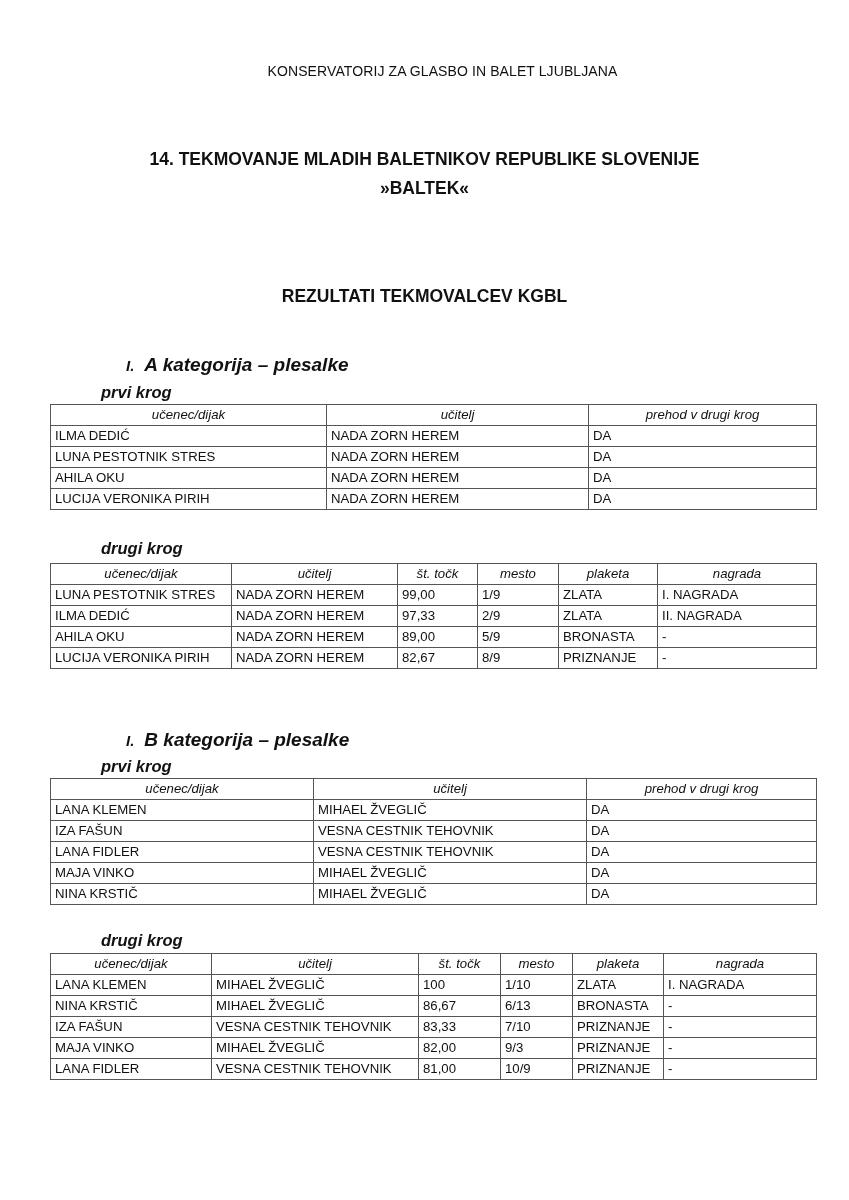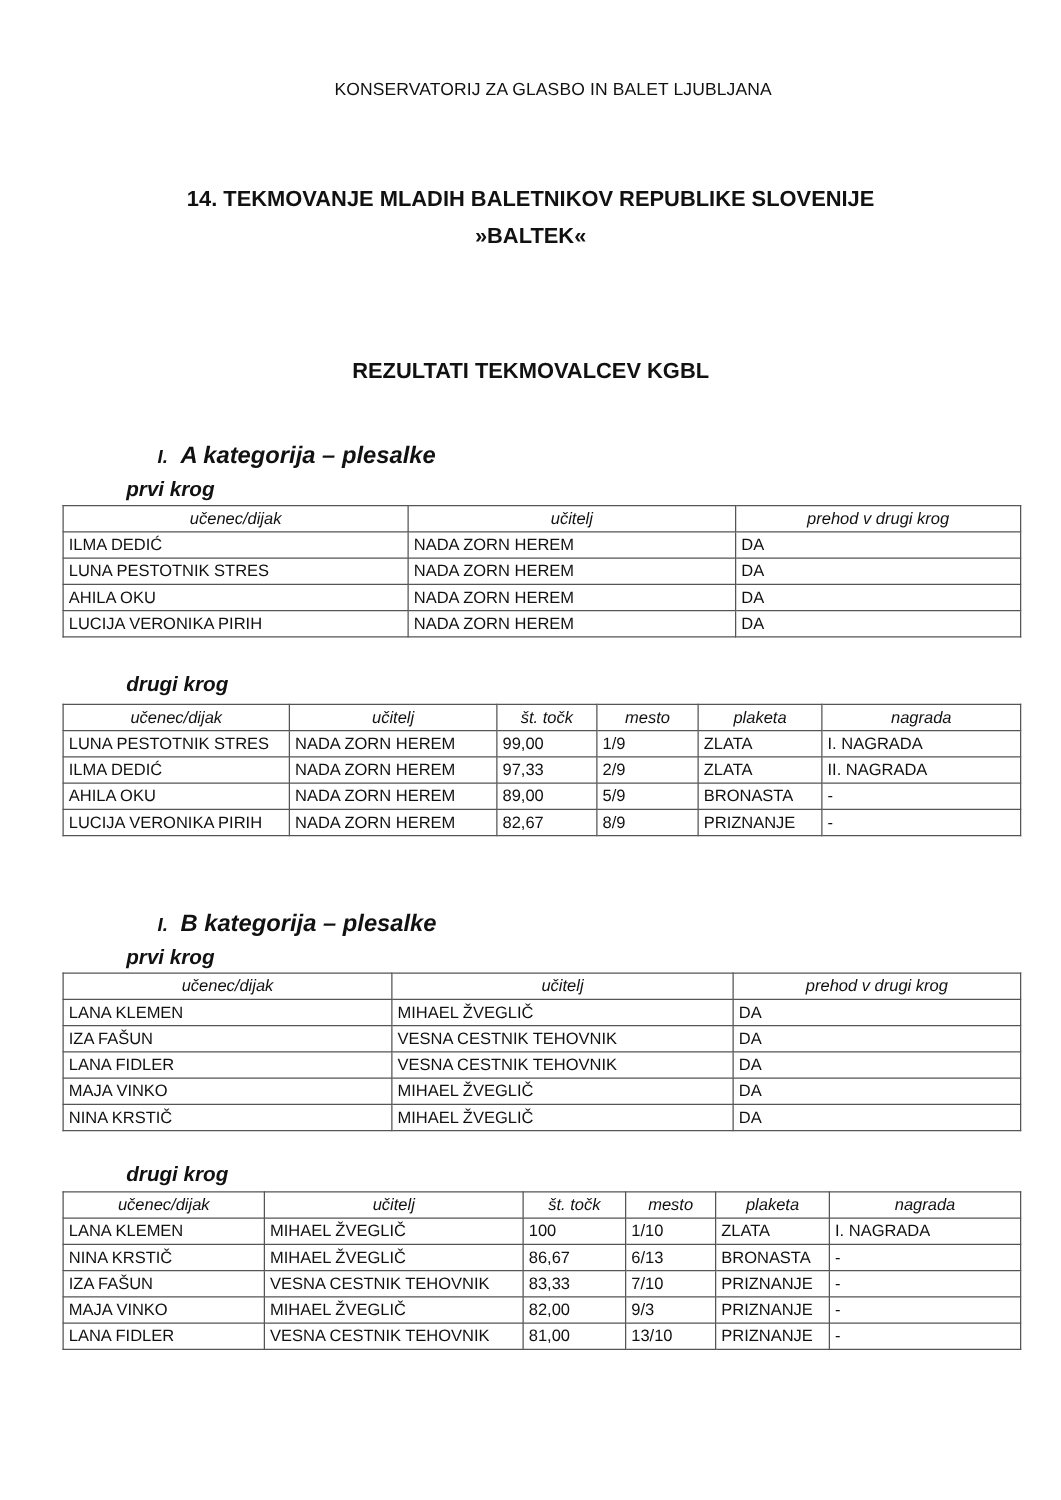--- a/index.html
+++ b/index.html
@@ -247,18 +247,18 @@
         <td>MIHAEL ŽVEGLIČ</td>
         <td>82,00</td>
         <td>9/3</td>
         <td>PRIZNANJE</td>
         <td>-</td>
       </tr>
       <tr>
         <td>LANA FIDLER</td>
         <td>VESNA CESTNIK TEHOVNIK</td>
         <td>81,00</td>
-        <td>13/10</td>
+        <td>10/9</td>
         <td>PRIZNANJE</td>
         <td>-</td>
       </tr>
     </tbody>
 </table>
 
 </body></html>

